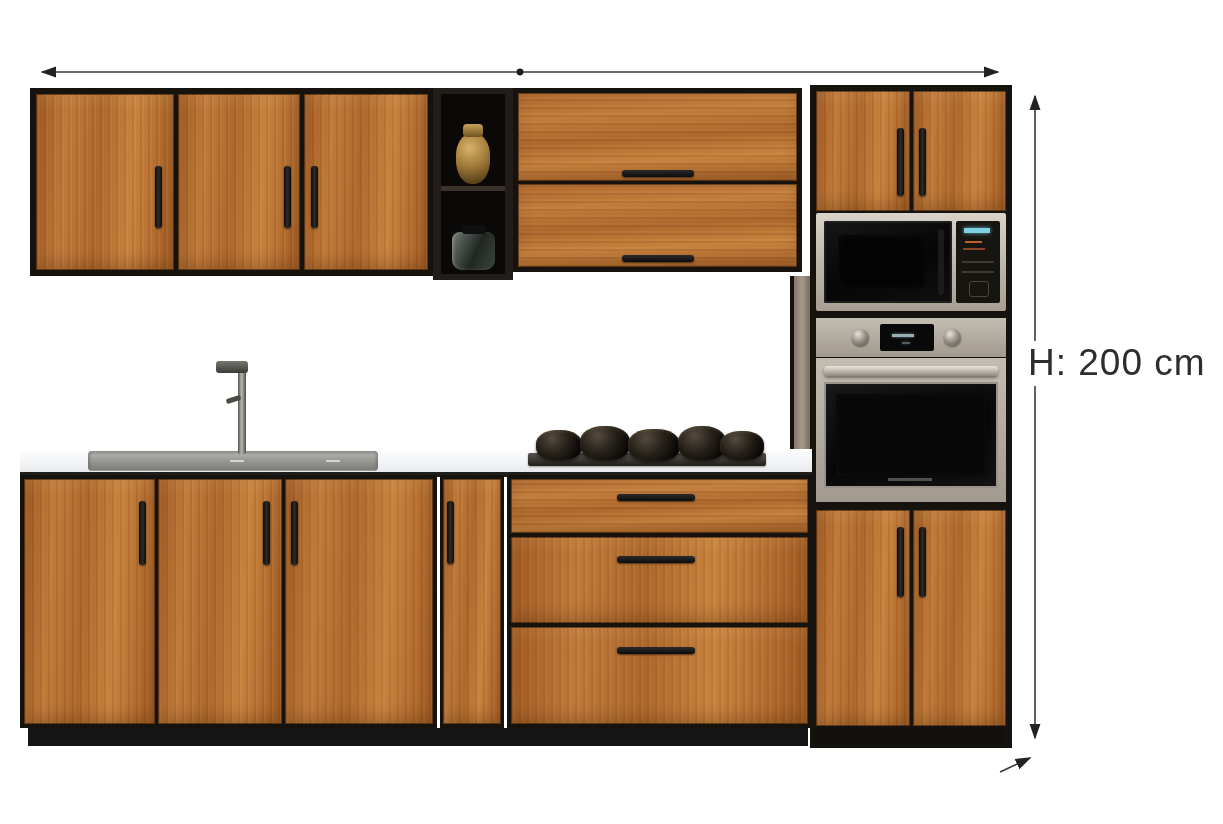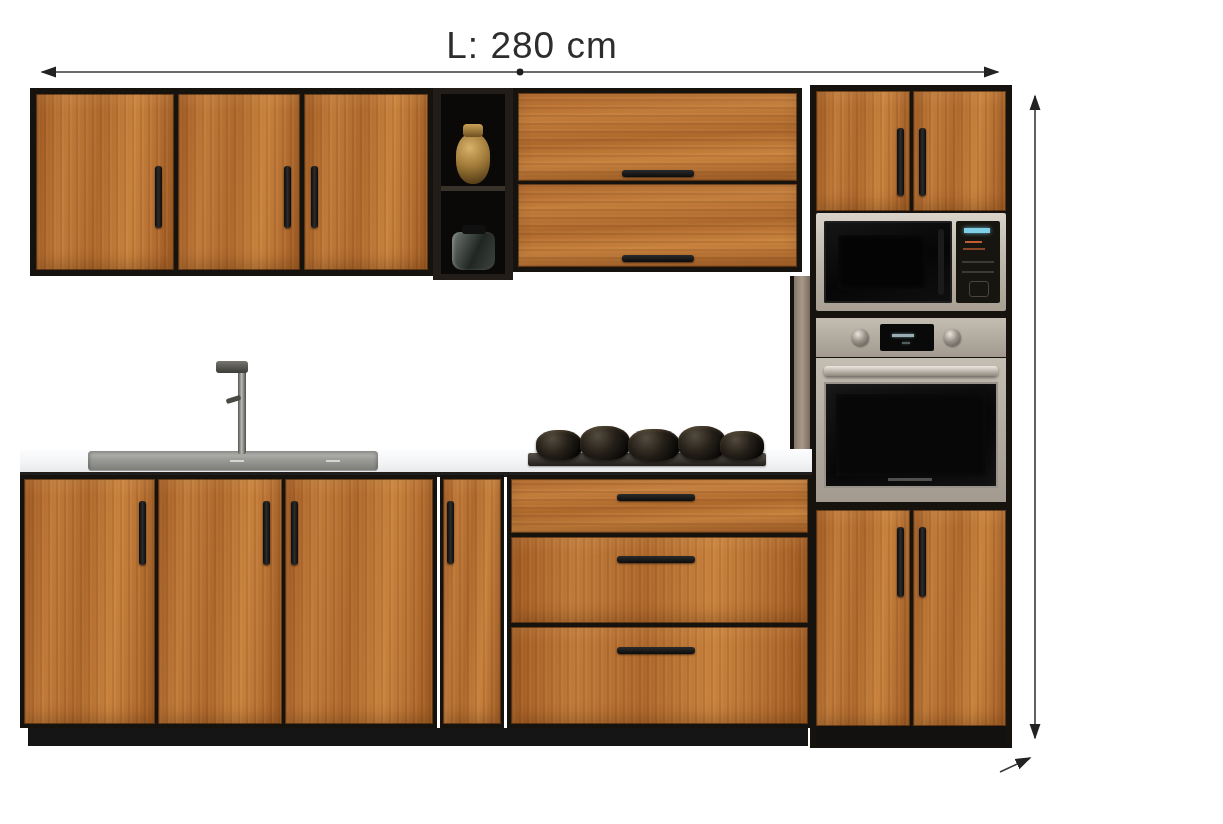--- a/index.html
+++ b/index.html
@@ -88,21 +88,21 @@
       <marker id="arr" markerWidth="11" markerHeight="9" refX="9" refY="4.5" orient="auto-start-reverse">
         <path d="M0,1 L10,4.5 L0,8 Z" fill="#222222"></path>
       </marker>
     </defs>
     <line x1="42" y1="72" x2="998" y2="72" stroke="#3a3a3a" stroke-width="1.6" marker-start="url(#arr)" marker-end="url(#arr)"></line>
     <circle cx="520" cy="72" r="3.4" fill="#1e1e1e"></circle>
     <line x1="1035" y1="96" x2="1035" y2="738" stroke="#3a3a3a" stroke-width="1.6" marker-start="url(#arr)" marker-end="url(#arr)"></line>
     <line x1="1000" y1="772" x2="1030" y2="758" stroke="#3a3a3a" stroke-width="1.6" marker-end="url(#arr)"></line>
   </svg>
 
-  <div class="dim-label" style="left:332px;top:26px;width:400px;text-align:center;">L: 280 cm</div>
+  <div class="dim-label bg" style="left:1022px;top:341px;">H: 200 cm</div>
 
   <div class="abs frame" style="left:30px;top:88px;width:403px;height:188px;">
     <div class="abs wood" style="left:6px;top:6px;width:138px;height:176px;"></div>
     <div class="abs wood" style="left:148px;top:6px;width:122px;height:176px;"></div>
     <div class="abs wood" style="left:274px;top:6px;width:124px;height:176px;"></div>
     <div class="handle-v" style="left:125px;top:78px;height:62px;"></div>
     <div class="handle-v" style="left:254px;top:78px;height:62px;"></div>
     <div class="handle-v" style="left:281px;top:78px;height:62px;"></div>
   </div>
 

